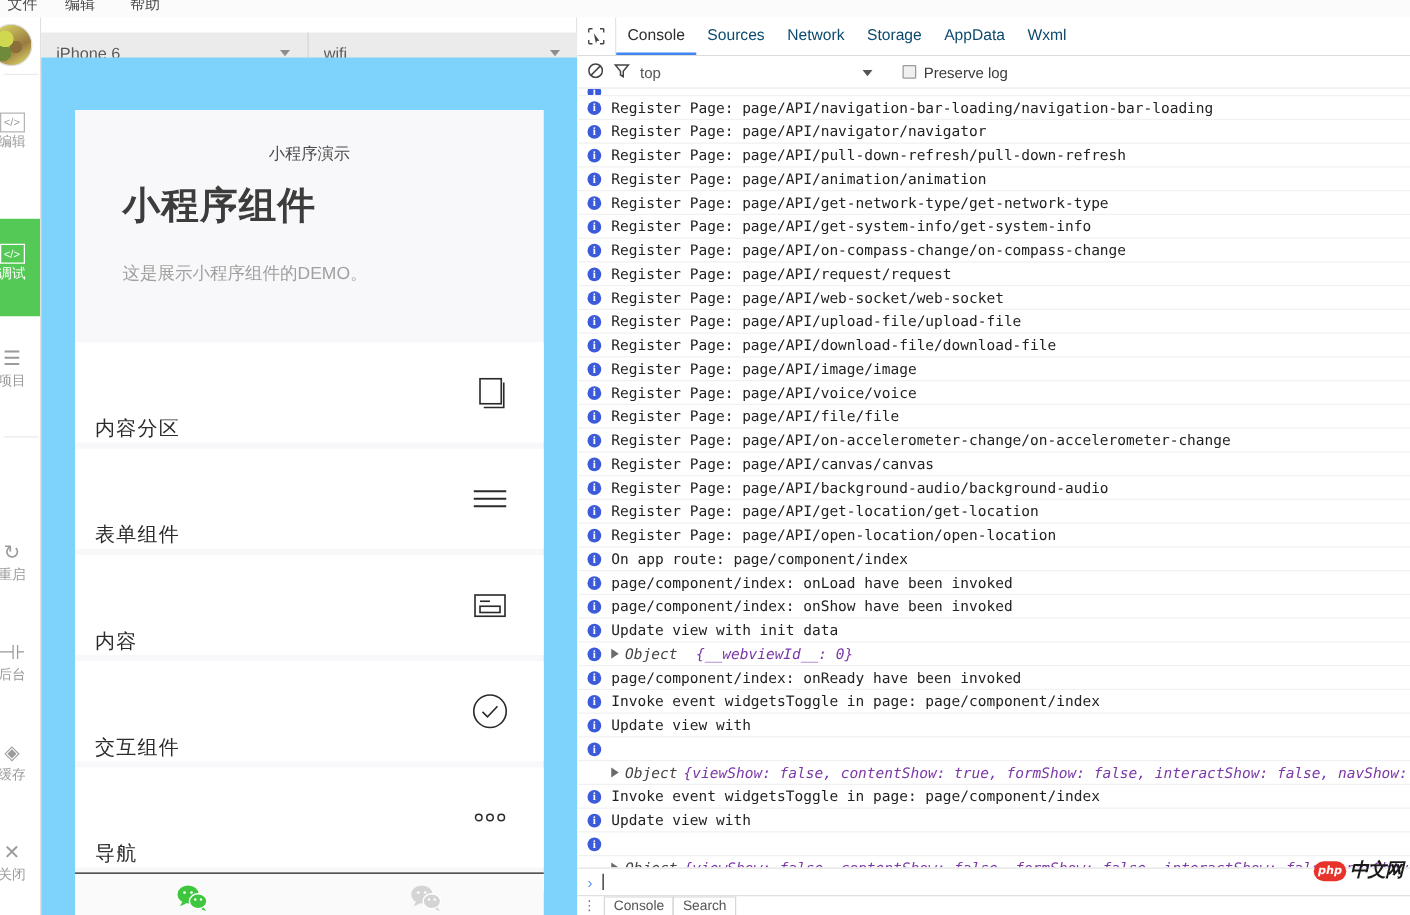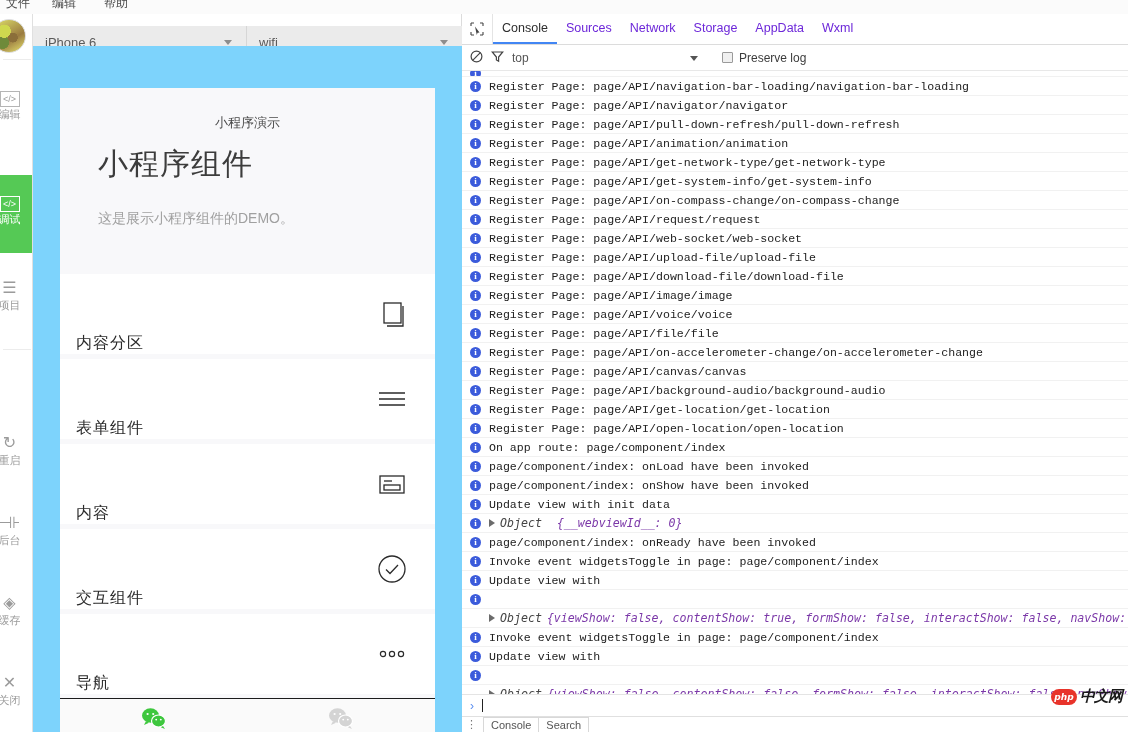--- a/index.html
+++ b/index.html
@@ -82,21 +82,21 @@
     position: absolute; top: 32px; left: 0; width: 429px; height: 704px;
     background: #7dd3fc; overflow: hidden;
   }
   .phone-screen {
     position: absolute; top: 42px; left: 27px; width: 375px; height: 625px;
     background: #f8f8fa; overflow: hidden;
   }
   .mp-head { padding: 26px 0 0 0; text-align: center; }
   .mp-sub { font-size: 13px; color: #4a4a4a; }
   .mp-title {
-    margin-top: 12px; font-size: 30px; color: #3c3c3c; font-weight: 400;
+    margin-top: 12px; font-size: 30px; color: #3c3c3c; font-weight: 700;
     text-align: left; padding-left: 38px; letter-spacing: 1px;
   }
   .mp-desc {
     margin-top: 25px; font-size: 14px; color: #a0a0a0;
     text-align: left; padding-left: 38px;
   }
   .mp-list { margin-top: 46px; }
   .mp-item {
     position: relative; height: 80px; background: #ffffff;
     margin-bottom: 5px; display: flex; align-items: flex-end;
@@ -128,21 +128,21 @@
   .dt-tabs {
     height: 31px; border-bottom: 1px solid #dcdcdc;
     display: flex; align-items: stretch; background: #fff;
   }
   .dt-inspect {
     width: 31px; display: flex; align-items: center; justify-content: center;
     border-right: 1px solid #e4e4e4; color: #5a5a5a;
   }
   .dt-tab {
     padding: 0 9px; display: flex; align-items: center;
-    font-size: 12.5px; color: #6d28d9; border-bottom: 2px solid transparent;
+    font-size: 12.5px; color: #0c4a6e; border-bottom: 2px solid transparent;
   }
   .dt-tab.active { color: #2d2d2d; border-bottom-color: #4286f4; }
 
   .dt-filter {
     height: 26px; border-bottom: 1px solid #e8e8e8;
     display: flex; align-items: center; padding: 0 8px; gap: 8px; background: #fff;
   }
   .dt-ctx {
     font-size: 12px; color: #555; width: 186px; position: relative;
   }
@@ -165,21 +165,21 @@
     font-family: "DejaVu Sans Mono", "Liberation Mono", monospace;
     font-size: 11.6px; color: #222; white-space: nowrap;
   }
   .log-row.clipped-top { height: 6px; line-height: 6px; overflow: hidden; }
   .info-dot {
     flex: 0 0 auto; width: 11px; height: 11px; border-radius: 50%;
     background: #3b5bdb; color: #fff; font-size: 9px; line-height: 11px;
     text-align: center; font-family: "Liberation Serif", serif; font-weight: bold;
     margin-right: 8px;
   }
-  .log-msg { overflow: hidden; font-family: Liberation Mono, monospace; }
+  .log-msg { overflow: hidden; }
   .obj-row { padding-left: 27px; }
   .tri {
     display: inline-block; width: 0; height: 0; margin-right: 5px;
     border-top: 4px solid transparent; border-bottom: 4px solid transparent;
     border-left: 6px solid #6b6b6b; vertical-align: middle;
   }
   .obj-name { font-style: italic; color: #444; }
   .obj-body { font-style: italic; color: #7b38a8; }
 
   .dt-prompt {

